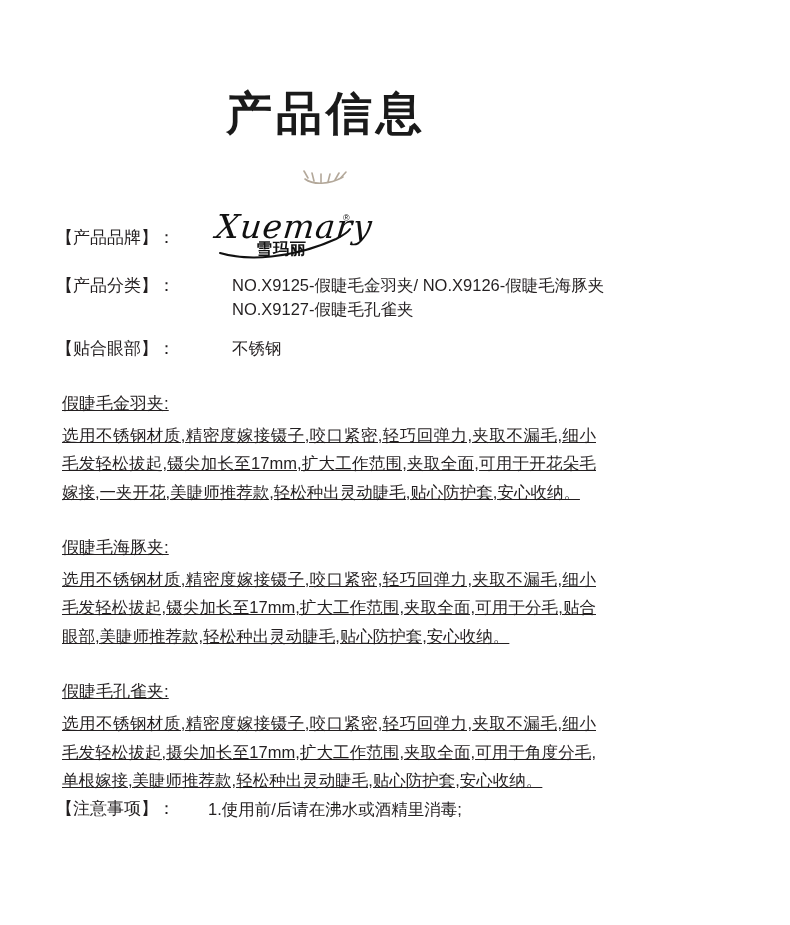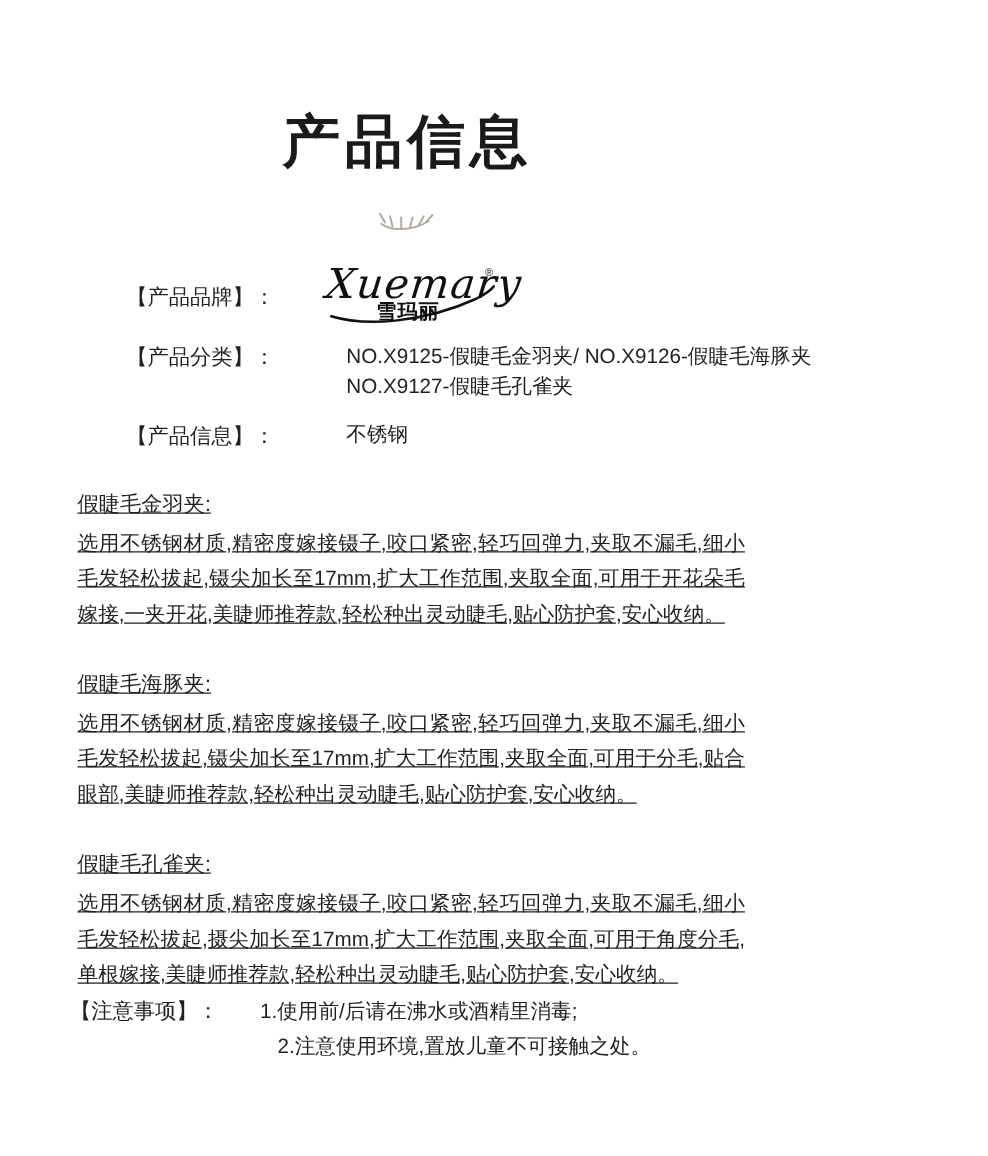--- a/index.html
+++ b/index.html
@@ -46,21 +46,20 @@
     margin-bottom: 14px;
   }
   .row-label {
     width: 152px;
     flex: 0 0 152px;
     font-size: 17px;
     letter-spacing: 0px;
     line-height: 1.5;
     white-space: nowrap;
     color: #231f20;
-    margin-left: 45px;
   }
   .row-value {
     font-size: 16.5px;
     line-height: 1.5;
     color: #231f20;
     margin-left: 24px;
   }
   .row-value .vline {
     display: block;
     white-space: nowrap;
@@ -186,21 +185,21 @@
 
     <div class="row">
       <div class="row-label">【产品分类】：</div>
       <div class="row-value">
         <span class="vline">NO.X9125-假睫毛金羽夹/  NO.X9126-假睫毛海豚夹</span>
         <span class="vline">NO.X9127-假睫毛孔雀夹</span>
       </div>
     </div>
 
     <div class="row">
-      <div class="row-label">【产品信息】：</div>
+      <div class="row-label">【贴合眼部】：</div>
       <div class="row-value">不锈钢</div>
     </div>
 
     <div class="section">
       <div class="section-head">假睫毛金羽夹:</div>
       <div class="section-body">选用不锈钢材质,精密度嫁接镊子,咬口紧密,轻巧回弹力,夹取不漏毛,细小毛发轻松拔起,镊尖加长至17mm,扩大工作范围,夹取全面,可用于开花朵毛嫁接,一夹开花,美睫师推荐款,轻松种出灵动睫毛,贴心防护套,安心收纳。</div>
     </div>
 
     <div class="section">
       <div class="section-head">假睫毛海豚夹:</div>
@@ -209,18 +208,17 @@
 
     <div class="section">
       <div class="section-head">假睫毛孔雀夹:</div>
       <div class="section-body">选用不锈钢材质,精密度嫁接镊子,咬口紧密,轻巧回弹力,夹取不漏毛,细小毛发轻松拔起,摄尖加长至17mm,扩大工作范围,夹取全面,可用于角度分毛,单根嫁接,美睫师推荐款,轻松种出灵动睫毛,贴心防护套,安心收纳。</div>
     </div>
 
     <div class="notes-row">
       <div class="notes-label">【注意事项】：</div>
       <div class="notes-list">
         <span class="nline">1.使用前/后请在沸水或酒精里消毒;</span>
-        <span class="nline indent">2.注意使用环境,置放儿童不可接触之处。</span>
       </div>
     </div>
 
   </div>
 </div>
 
 </body></html>

